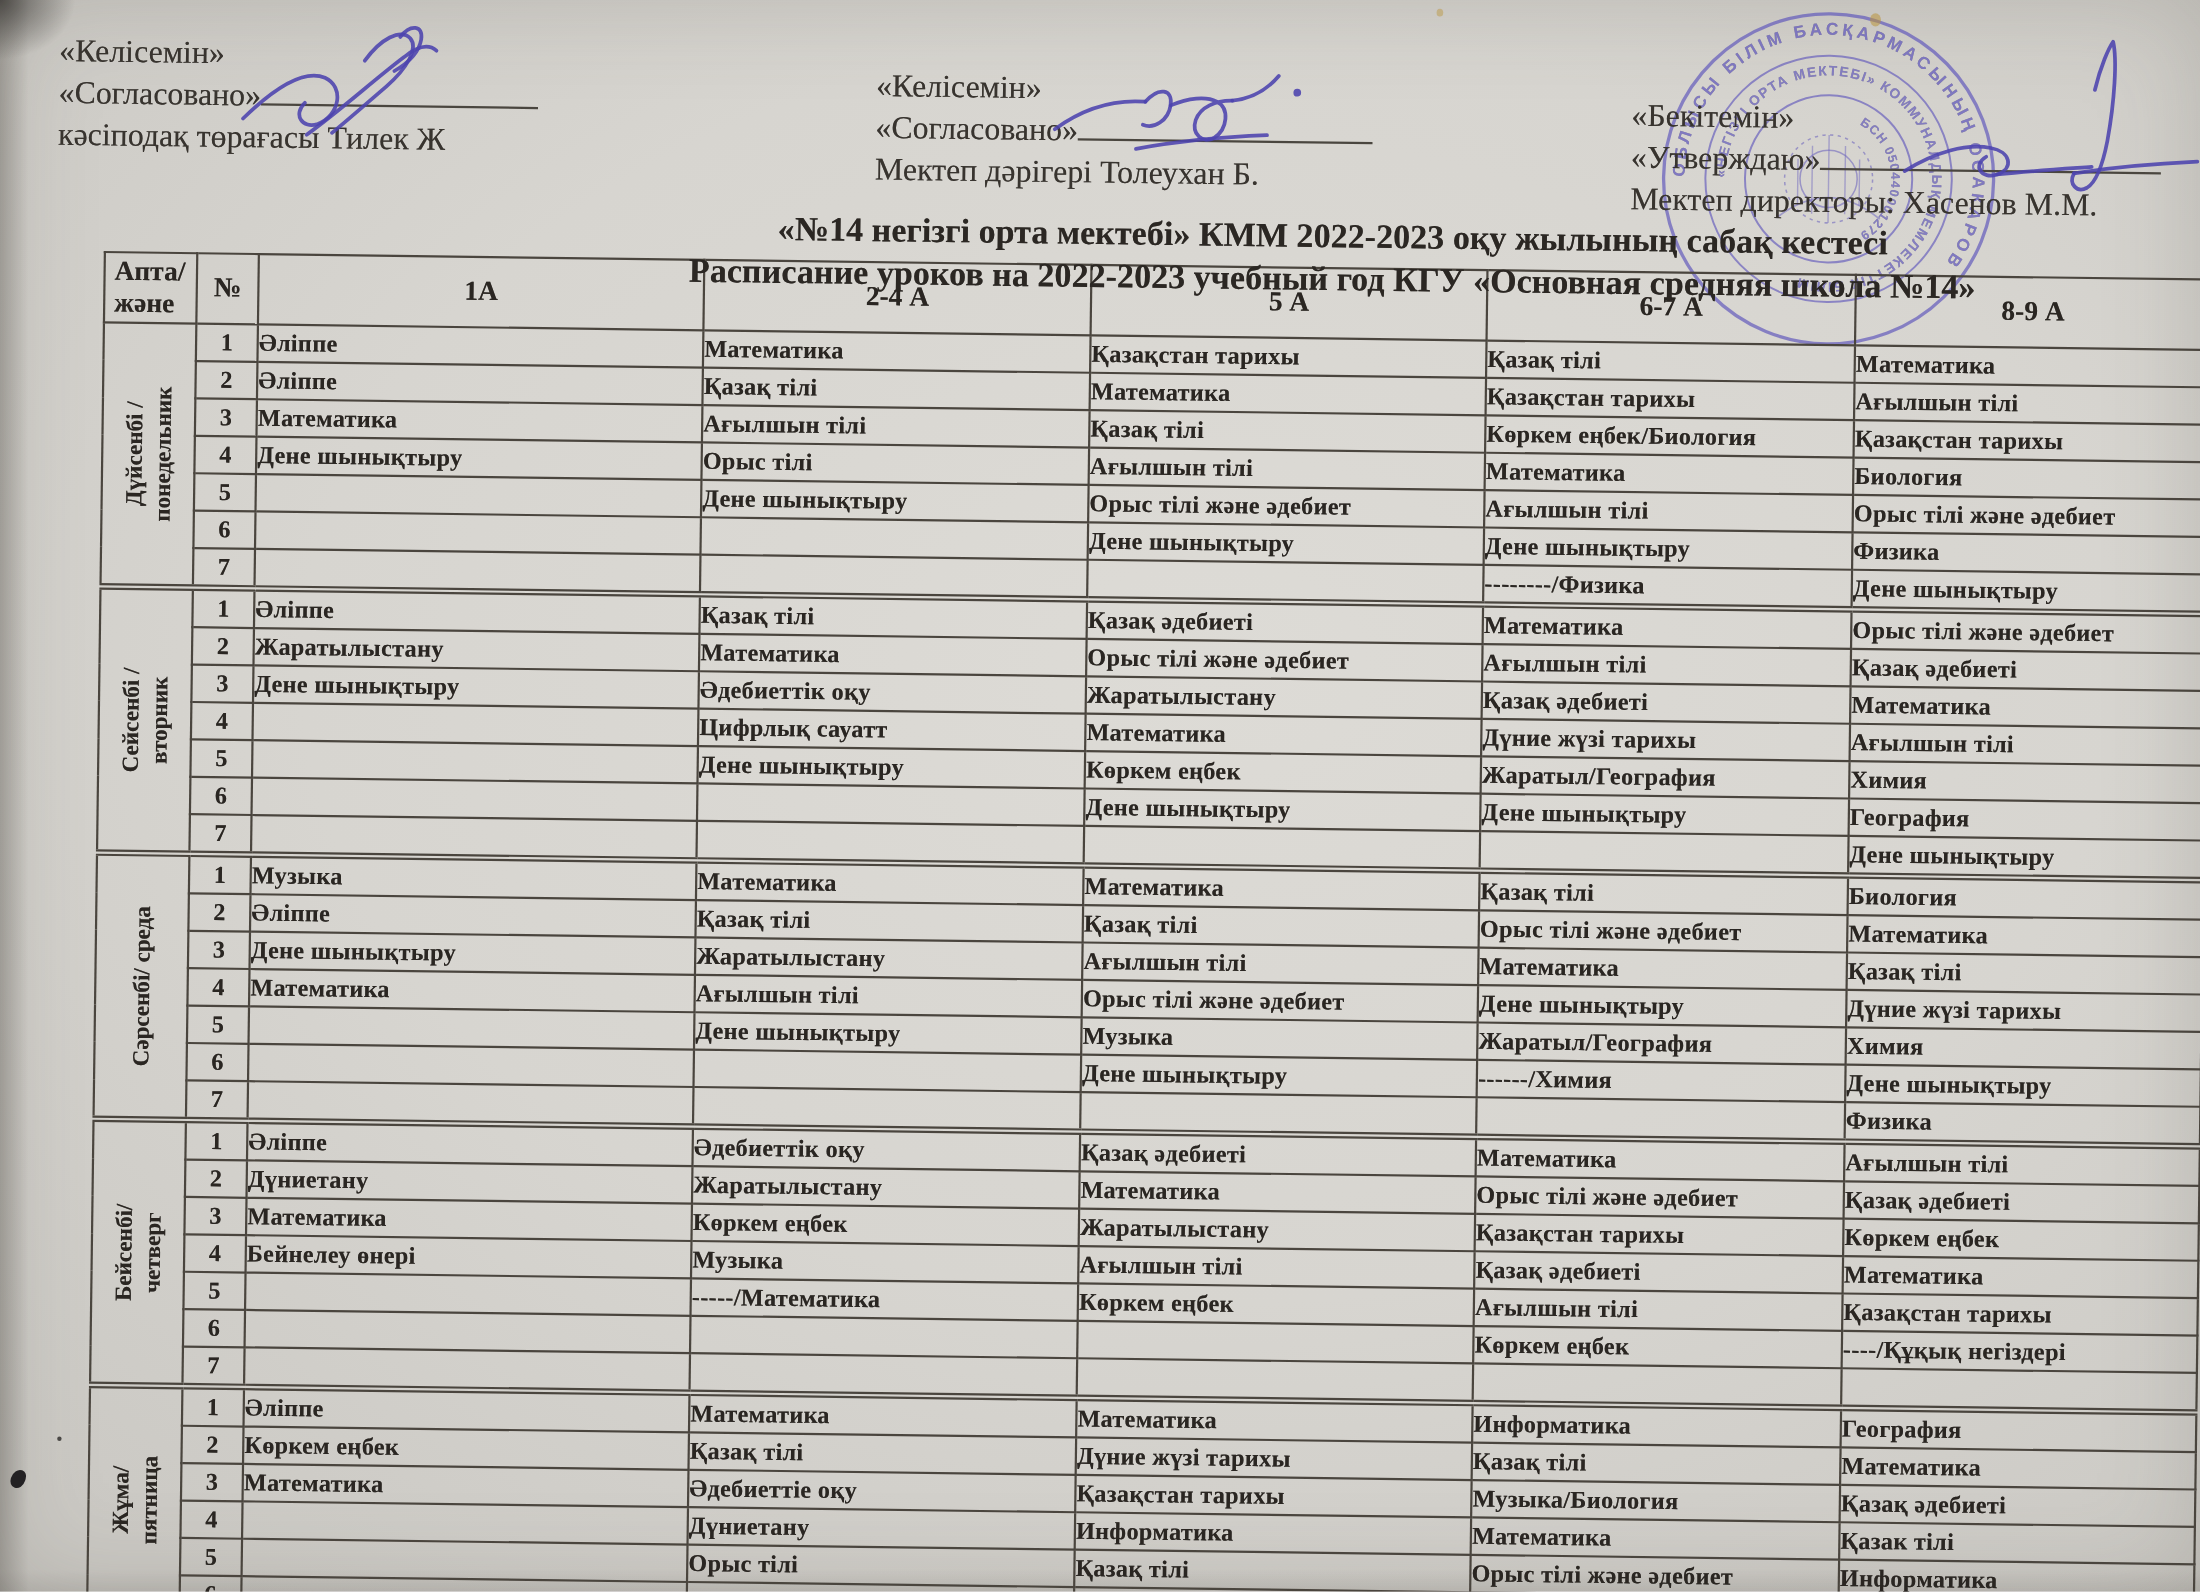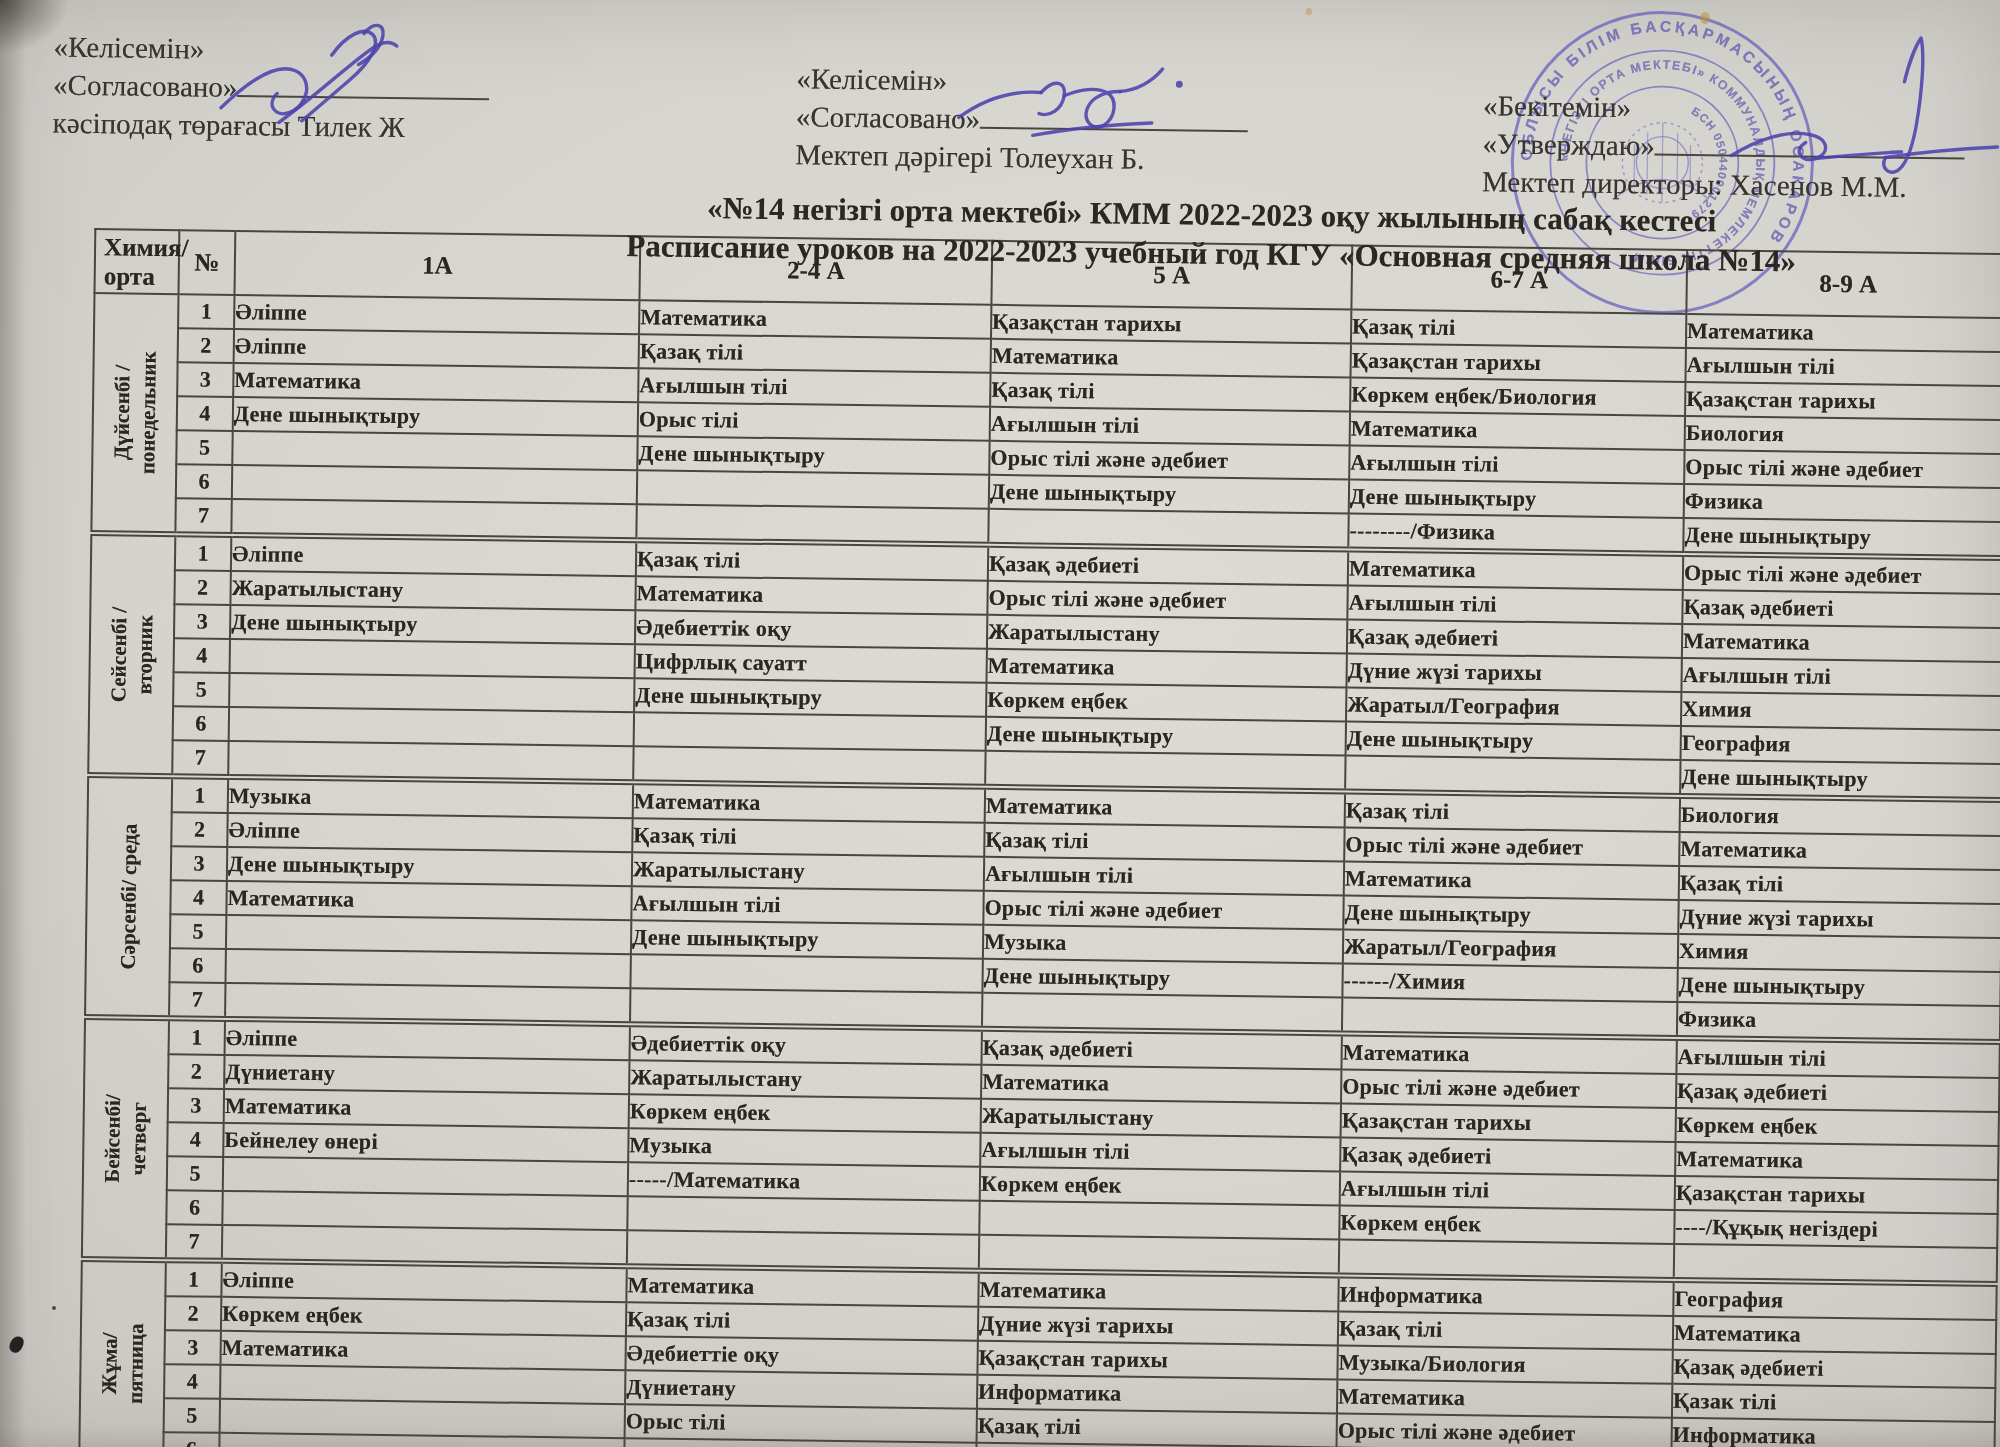--- a/index.html
+++ b/index.html
@@ -131,22 +131,22 @@
           <col style="width:56px">
           <col style="width:405px">
         <col style="width:352px">
           <col style="width:360px">
           <col style="width:335px">
           <col style="width:323px">
       </colgroup>
       <thead>
         <tr>
           <th class="corner">
-            <div>Химия/</div>
-            <div>орта</div>
+            <div>Апта/</div>
+            <div>және</div>
           </th>
           <th>№</th>
           <th>1А</th>
           <th>2-4 А</th>
           <th>5 А</th>
           <th>6-7 А</th>
           <th>8-9 А</th>
         </tr>
       </thead>
       <tbody>

